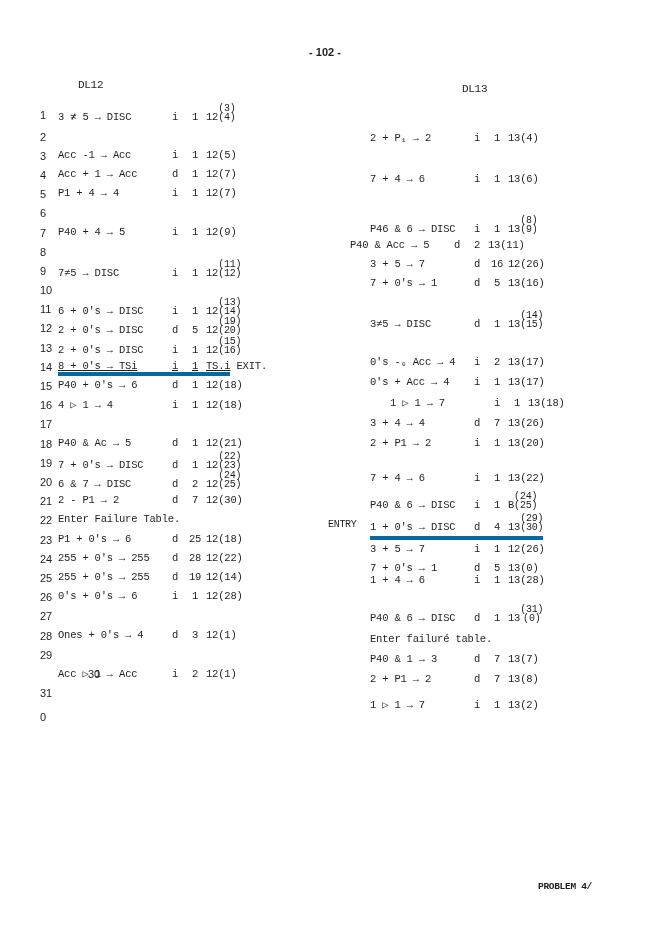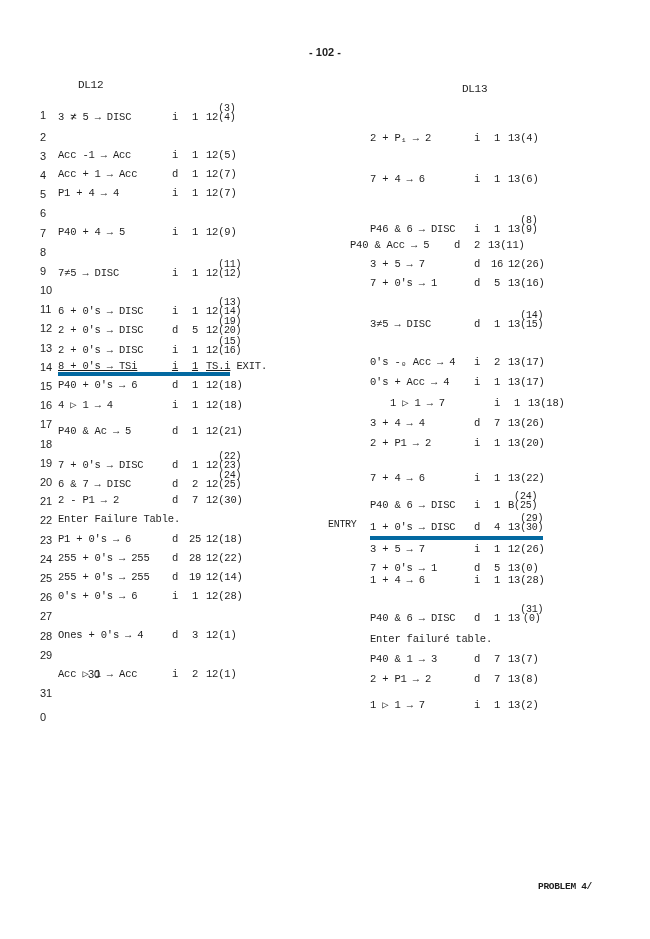--- a/index.html
+++ b/index.html
@@ -96,21 +96,21 @@
     <div class="row" style="left: 58px; top: 168px;"><span class="op">Acc + 1 → Acc</span><span class="mode">d</span><span class="count">1</span><span class="target">12(7)</span></div>
     <div class="row" style="left: 58px; top: 187px;"><span class="op">P1 + 4 → 4</span><span class="mode">i</span><span class="count">1</span><span class="target">12(7)</span></div>
     <div class="row" style="left: 58px; top: 226px;"><span class="op">P40 + 4 → 5</span><span class="mode">i</span><span class="count">1</span><span class="target">12(9)</span></div>
     <div class="row" style="left: 58px; top: 264px;"><span class="op">7≠5 → DISC</span><span class="mode">i</span><span class="count">1</span><span class="target">12</span><span class="stack"><span>(11)</span><span>(12)</span></span></div>
     <div class="row" style="left: 58px; top: 302px;"><span class="op">6 + 0's → DISC</span><span class="mode">i</span><span class="count">1</span><span class="target">12</span><span class="stack"><span>(13)</span><span>(14)</span></span></div>
     <div class="row" style="left: 58px; top: 321px;"><span class="op">2 + 0's → DISC</span><span class="mode">d</span><span class="count">5</span><span class="target">12</span><span class="stack"><span>(19)</span><span>(20)</span></span></div>
     <div class="row" style="left: 58px; top: 341px;"><span class="op">2 + 0's → DISC</span><span class="mode">i</span><span class="count">1</span><span class="target">12</span><span class="stack"><span>(15)</span><span>(16)</span></span></div>
     <div class="row" style="left: 58px; top: 360px;"><span class="op underline">8 + 0's → TSi</span><span class="mode underline">i</span><span class="count underline">1</span><span class="target underline">TS.i</span> <span>EXIT.</span></div>
     <div class="row" style="left: 58px; top: 379px;"><span class="op">P40 + 0's → 6</span><span class="mode">d</span><span class="count">1</span><span class="target">12(18)</span></div>
     <div class="row" style="left: 58px; top: 398px;"><span class="op">4 ▷ 1 → 4</span><span class="mode">i</span><span class="count">1</span><span class="target">12(18)</span></div>
-    <div class="row" style="left: 58px; top: 425px;"><span class="op">P40 &amp; Ac → 5</span><span class="mode">d</span><span class="count">1</span><span class="target">12(21)</span></div>
+    <div class="row" style="left: 58px; top: 437px;"><span class="op">P40 &amp; Ac → 5</span><span class="mode">d</span><span class="count">1</span><span class="target">12(21)</span></div>
     <div class="row" style="left: 58px; top: 456px;"><span class="op">7 + 0's → DISC</span><span class="mode">d</span><span class="count">1</span><span class="target">12</span><span class="stack"><span>(22)</span><span>(23)</span></span></div>
     <div class="row" style="left: 58px; top: 475px;"><span class="op">6 &amp; 7 → DISC</span><span class="mode">d</span><span class="count">2</span><span class="target">12</span><span class="stack"><span>(24)</span><span>(25)</span></span></div>
     <div class="row" style="left: 58px; top: 494px;"><span class="op">2 - P1 → 2</span><span class="mode">d</span><span class="count">7</span><span class="target">12(30)</span></div>
     <div class="row" style="left: 58px; top: 513px;"><span class="op" style="width: auto;">Enter Failure Table.</span></div>
     <div class="row" style="left: 58px; top: 533px;"><span class="op">P1 + 0's → 6</span><span class="mode">d</span><span class="count">25</span><span class="target">12(18)</span></div>
     <div class="row" style="left: 58px; top: 552px;"><span class="op">255 + 0's → 255</span><span class="mode">d</span><span class="count">28</span><span class="target">12(22)</span></div>
     <div class="row" style="left: 58px; top: 571px;"><span class="op">255 + 0's → 255</span><span class="mode">d</span><span class="count">19</span><span class="target">12(14)</span></div>
     <div class="row" style="left: 58px; top: 590px;"><span class="op">0's + 0's → 6</span><span class="mode">i</span><span class="count">1</span><span class="target">12(28)</span></div>
     <div class="row" style="left: 58px; top: 629px;"><span class="op">Ones + 0's → 4</span><span class="mode">d</span><span class="count">3</span><span class="target">12(1)</span></div>
     <div class="row" style="left: 58px; top: 667px;"><span class="op">Acc ▷ 1 → Acc</span><span class="mode">i</span><span class="count">2</span><span class="target">12(1)</span></div>

